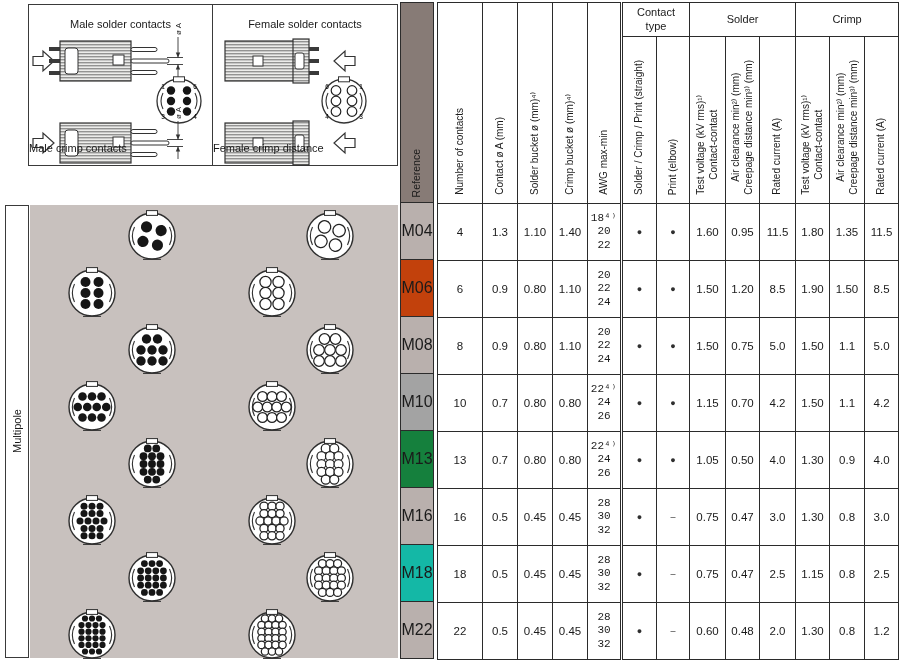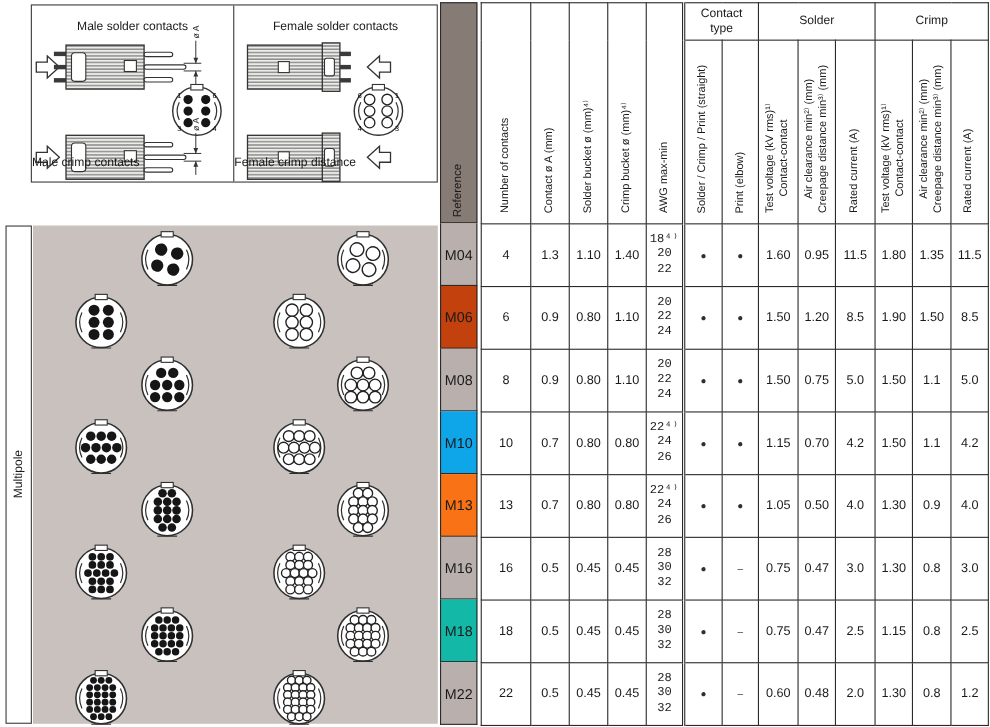--- a/index.html
+++ b/index.html
@@ -26,21 +26,21 @@
   .vlabel { writing-mode:vertical-rl; transform:rotate(180deg); font-size:11px; }
 
   
   #faces-panel { position:absolute; left:30px; top:205px; width:368px; height:453px; }
   .face { position:absolute; }
 
   
   #ref-col { position:absolute; left:400px; top:2px; width:34px; }
   .ref-head { height:201px; border:1px solid #2b2b2b; display:flex; align-items:flex-end; justify-content:center; padding-bottom:5px; }
   .ref-head .vt { font-size:10.5px; }
-  .ref-cell { height:57px; border:1px solid #2b2b2b; border-top:none; display:flex; align-items:center; justify-content:center; font-size:13px; }
+  .ref-cell { height:57px; border:1px solid #2b2b2b; border-top:none; display:flex; align-items:center; justify-content:center; font-size:16px; }
 
   
   #main-table { position:absolute; left:437px; top:2px; }
   table { border-collapse:collapse; table-layout:fixed; width:461px; }
   th, td { border:1px solid #2b2b2b; background:#fff; font-weight:normal; padding:0; }
   tr.group-row { height:34px; }
   tr.label-row { height:167px; }
   th.colhead { vertical-align:bottom; text-align:center; }
   .vt { writing-mode:vertical-rl; transform:rotate(180deg); white-space:pre-line; font-size:10px; line-height:1.25; display:inline-block; }
   th.colhead .vt { margin-bottom:4px; }
@@ -520,22 +520,22 @@
     </div>
 
   <div id="ref-col">
     <div class="ref-head" style="background: rgb(135, 123, 118);">
       <span class="vt">Reference</span>
     </div>
 
   <div class="ref-cell" style="background: rgb(185, 176, 173);">M04</div>
       <div class="ref-cell" style="background: #c2410c;">M06</div>
       <div class="ref-cell" style="background: rgb(185, 176, 173);">M08</div>
-      <div class="ref-cell" style="background: #0ea5e9;">M10</div>
-      <div class="ref-cell" style="background: #f97316;">M13</div>
+      <div class="ref-cell" style="background: #a3a3a3;">M10</div>
+      <div class="ref-cell" style="background: #15803d;">M13</div>
       <div class="ref-cell" style="background: rgb(185, 176, 173);">M16</div>
       <div class="ref-cell" style="background: #14b8a6;">M18</div>
       <div class="ref-cell" style="background: rgb(185, 176, 173);">M22</div>
     </div>
 
   <div id="main-table">
     <table>
       <colgroup>
         <col style="width:45px">
           <col style="width:35px">

